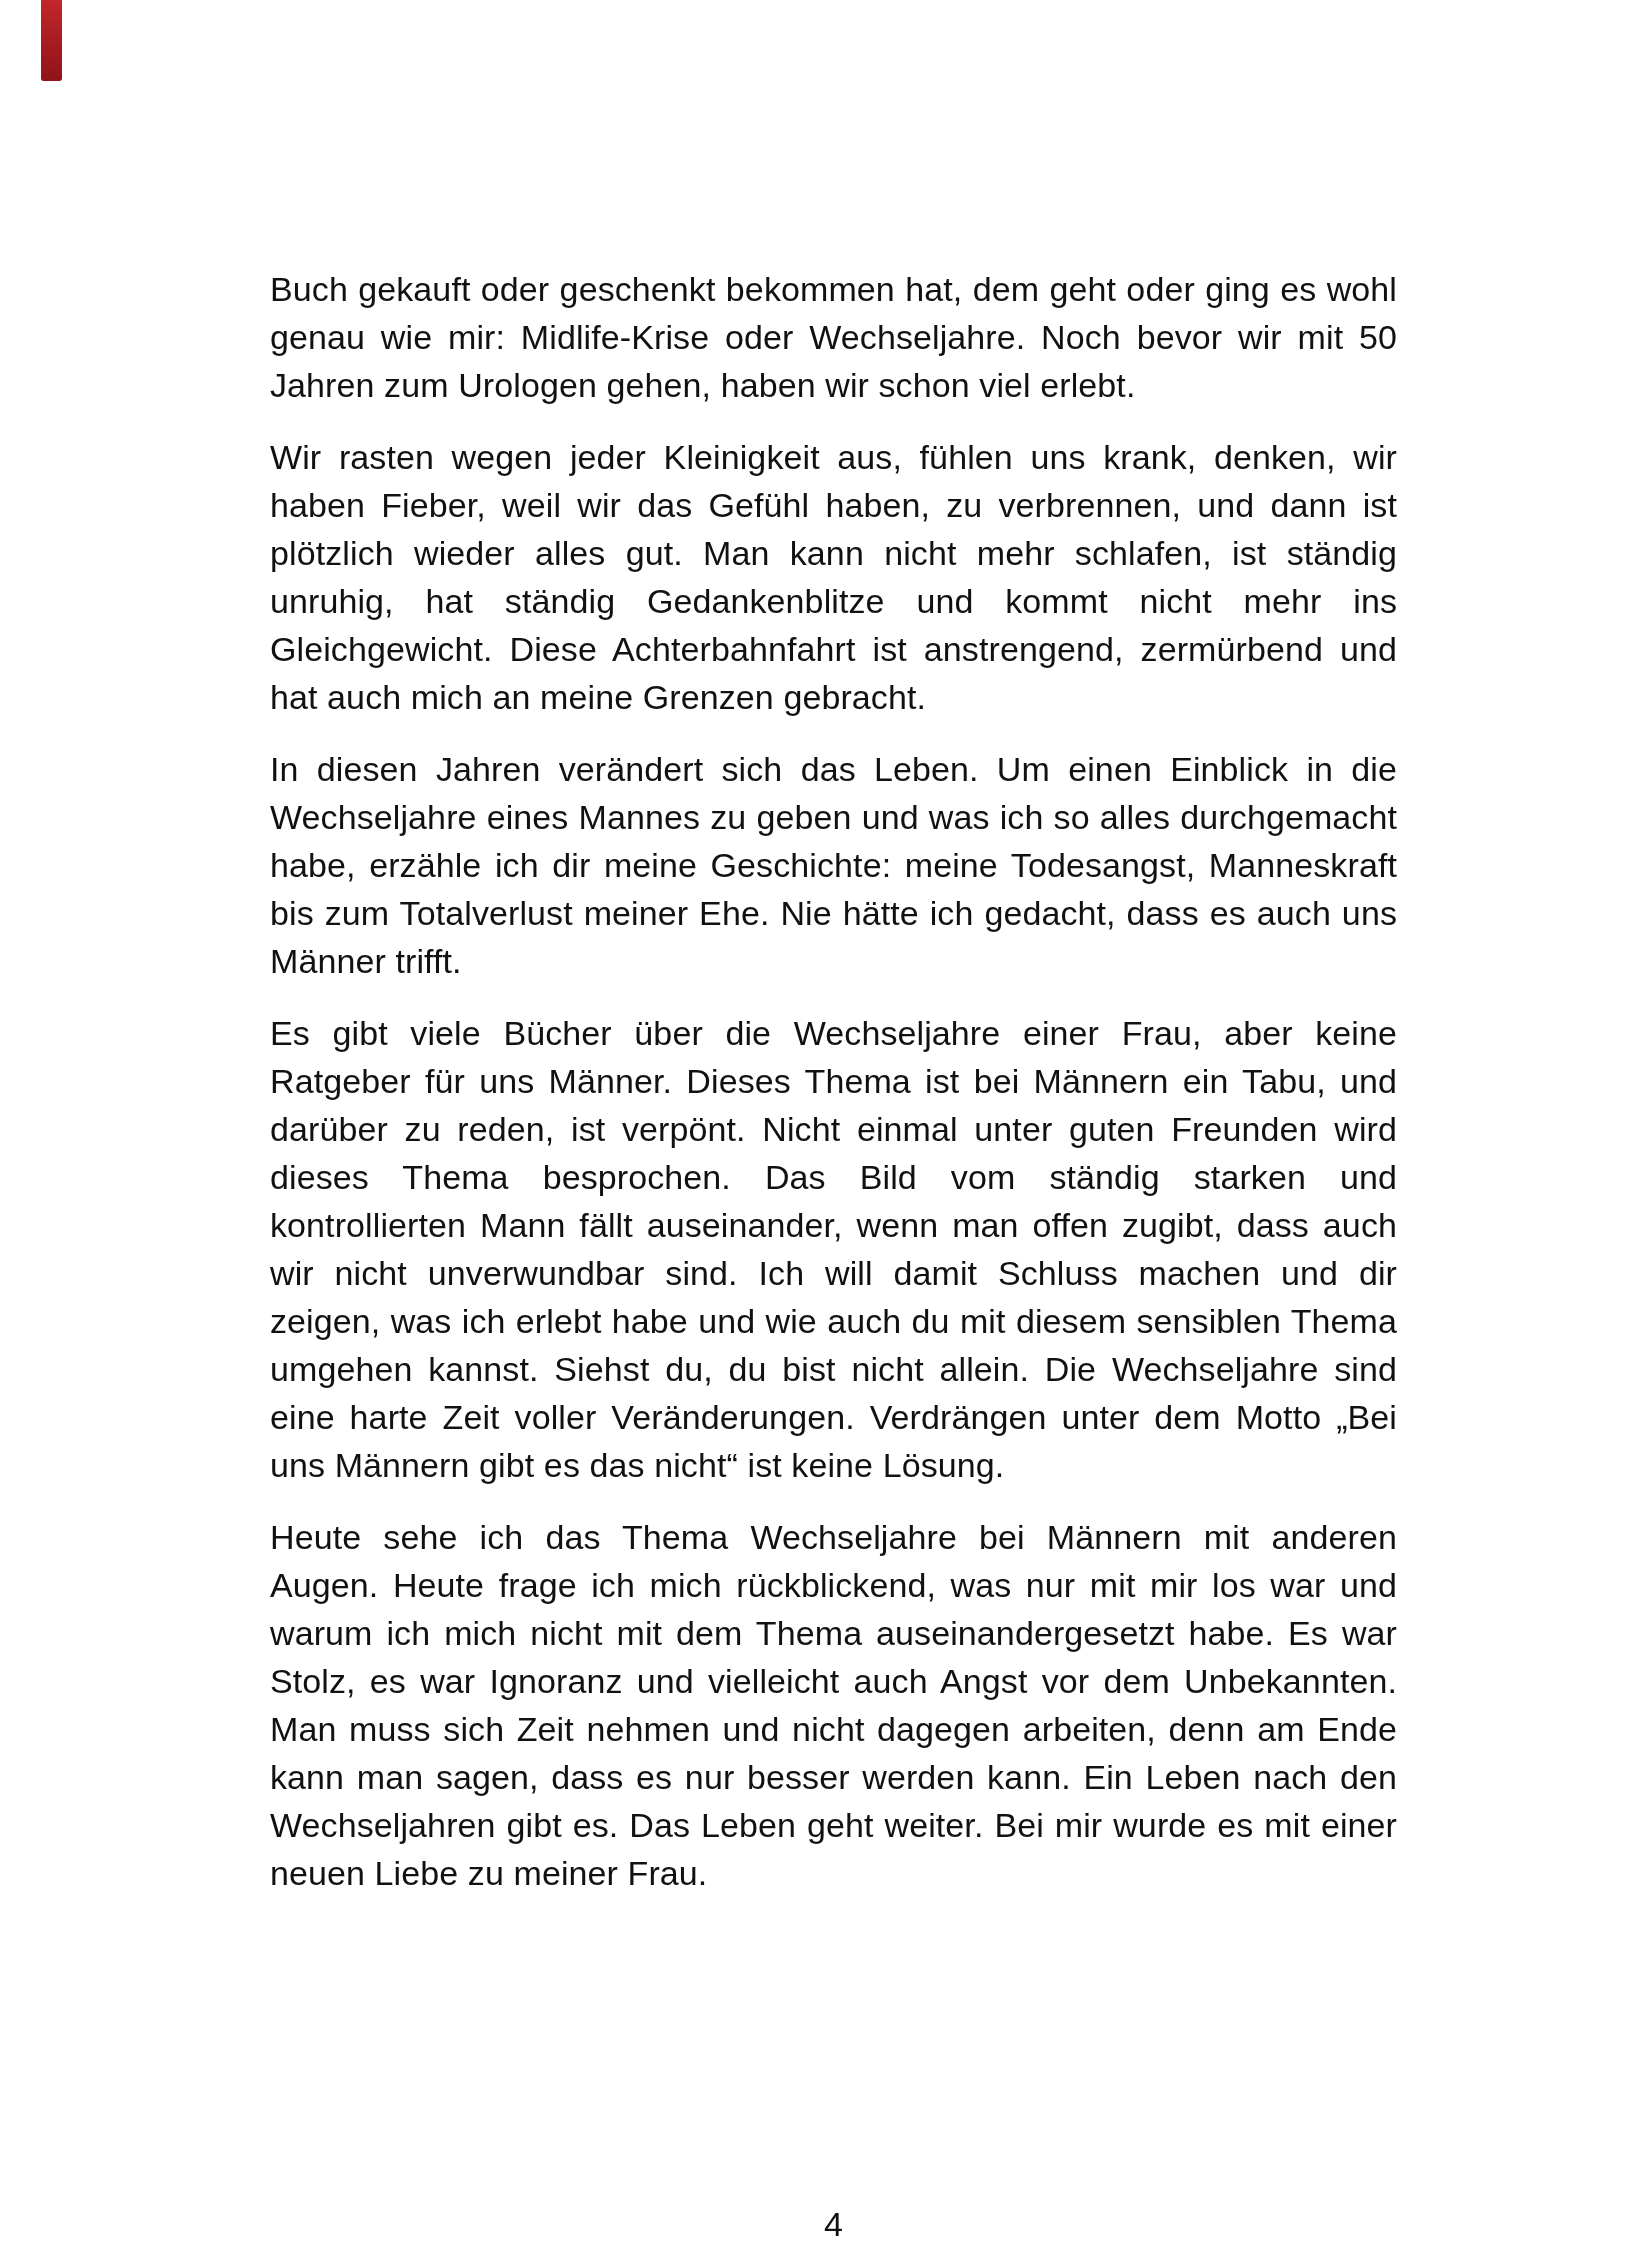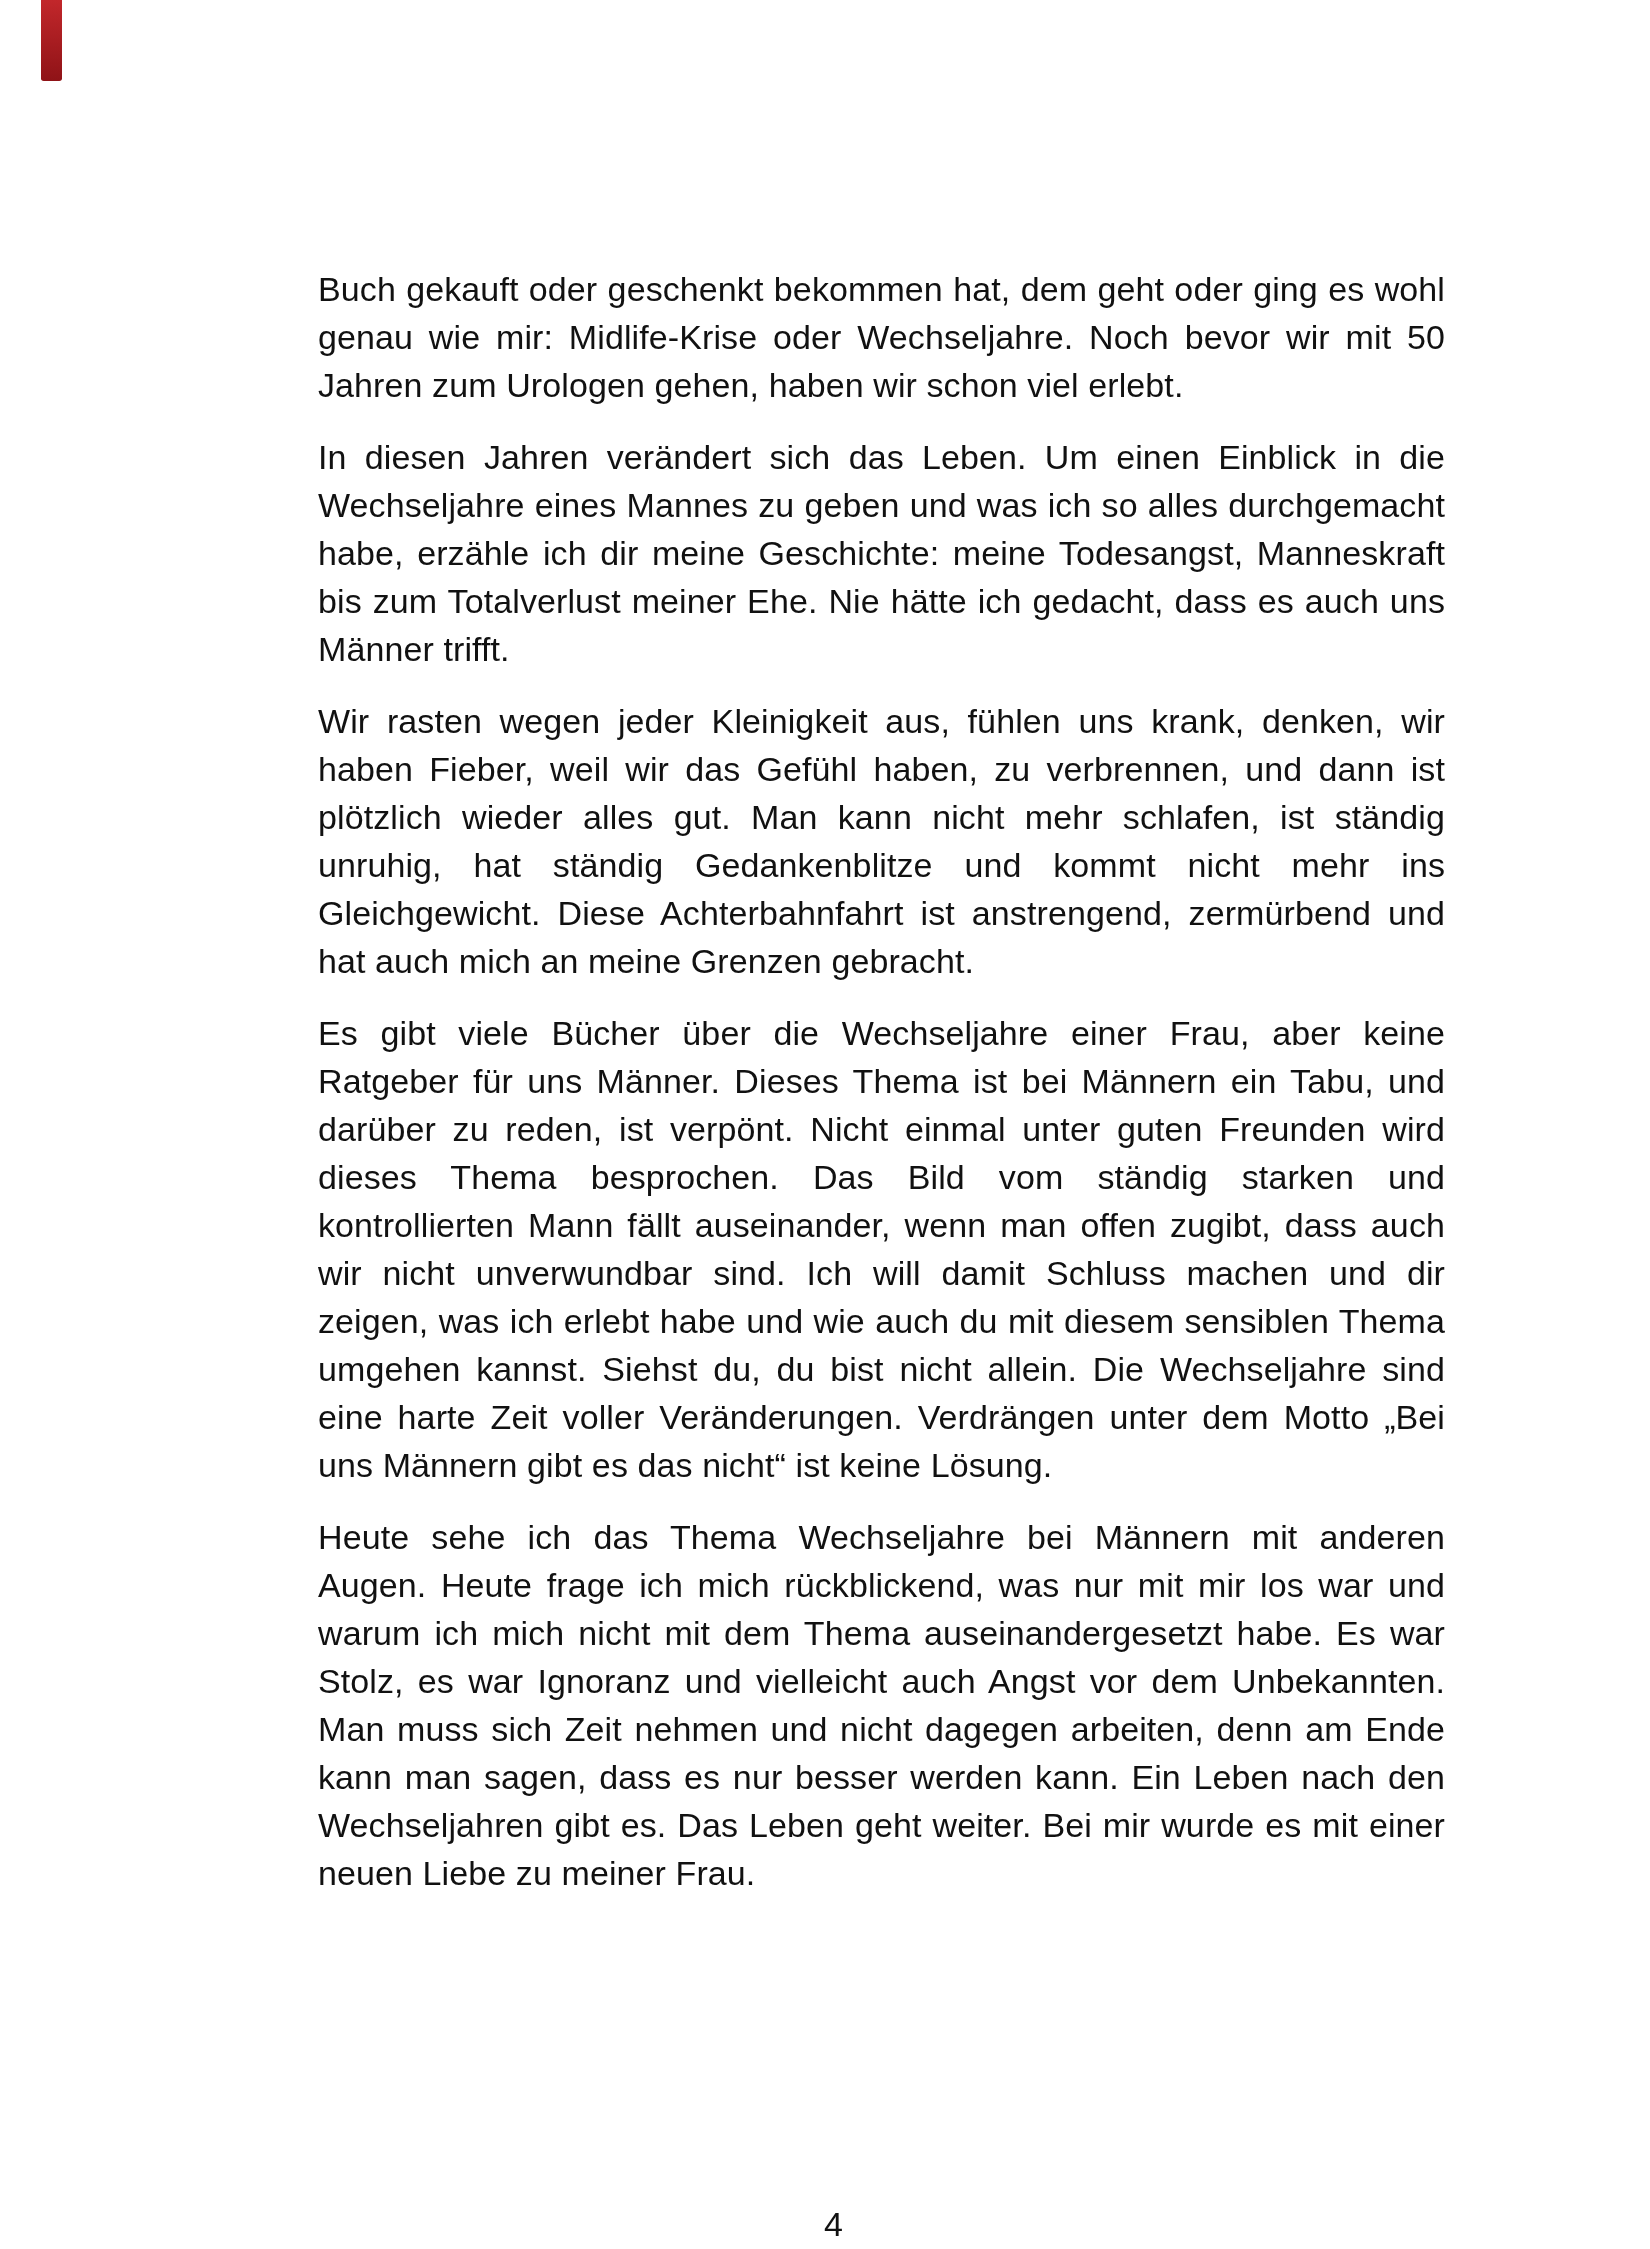--- a/index.html
+++ b/index.html
@@ -15,21 +15,20 @@
     font-family: "Liberation Sans", "DejaVu Sans", sans-serif;
     color: #111111;
   }
 
   
   .text-block {
     position: absolute;
     left: 270px;
     top: 265px;
     width: 1127px;
-    margin-left: 48px;
   }
   .text-block p {
     margin: 0 0 24px 0;
     font-size: 34px;
     line-height: 48px;
     text-align: justify;
     hyphens: auto;
     -webkit-hyphens: auto;
     letter-spacing: 0.1px;
   }
@@ -60,20 +59,20 @@
     border-radius: 0 0 2.7px 2.7px;
   }
 </style>
 </head>
 <body>
 
 <div class="scan-artifact top"></div>
 
 <div class="text-block">
   <p lang="de">Buch gekauft oder geschenkt bekommen hat, dem geht oder ging es wohl genau wie mir: Midlife-Krise oder Wechseljahre. Noch bevor wir mit 50 Jahren zum Urologen gehen, haben wir schon viel erlebt.</p>
+  <p lang="de">Wir rasten wegen jeder Kleinigkeit aus, fühlen uns krank, denken, wir haben Fieber, weil wir das Gefühl haben, zu verbrennen, und dann ist plötzlich wieder alles gut. Man kann nicht mehr schlafen, ist ständig unruhig, hat ständig Gedankenblitze und kommt nicht mehr ins Gleichgewicht. Diese Achterbahnfahrt ist anstrengend, zermürbend und hat auch mich an meine Grenzen gebracht.</p>
   <p lang="de">In diesen Jahren verändert sich das Leben. Um einen Einblick in die Wechseljahre eines Mannes zu geben und was ich so alles durchgemacht habe, erzähle ich dir meine Geschichte: meine Todesangst, Manneskraft bis zum Totalverlust meiner Ehe. Nie hätte ich gedacht, dass es auch uns Männer trifft.</p>
-  <p lang="de">Wir rasten wegen jeder Kleinigkeit aus, fühlen uns krank, denken, wir haben Fieber, weil wir das Gefühl haben, zu verbrennen, und dann ist plötzlich wieder alles gut. Man kann nicht mehr schlafen, ist ständig unruhig, hat ständig Gedankenblitze und kommt nicht mehr ins Gleichgewicht. Diese Achterbahnfahrt ist anstrengend, zermürbend und hat auch mich an meine Grenzen gebracht.</p>
   <p lang="de">Es gibt viele Bücher über die Wechseljahre einer Frau, aber keine Ratgeber für uns Männer. Dieses Thema ist bei Männern ein Tabu, und darüber zu reden, ist verpönt. Nicht einmal unter guten Freunden wird dieses Thema besprochen. Das Bild vom ständig starken und kontrollierten Mann fällt auseinander, wenn man offen zugibt, dass auch wir nicht unverwundbar sind. Ich will damit Schluss machen und dir zeigen, was ich erlebt habe und wie auch du mit diesem sensiblen Thema umgehen kannst. Siehst du, du bist nicht allein. Die Wechseljahre sind eine harte Zeit voller Veränderungen. Verdrängen unter dem Motto „Bei uns Männern gibt es das nicht“ ist keine Lösung.</p>
   <p lang="de">Heute sehe ich das Thema Wechseljahre bei Männern mit anderen Augen. Heute frage ich mich rückblickend, was nur mit mir los war und warum ich mich nicht mit dem Thema auseinandergesetzt habe. Es war Stolz, es war Ignoranz und vielleicht auch Angst vor dem Unbekannten. Man muss sich Zeit nehmen und nicht dagegen arbeiten, denn am Ende kann man sagen, dass es nur besser werden kann. Ein Leben nach den Wechseljahren gibt es. Das Leben geht weiter. Bei mir wurde es mit einer neuen Liebe zu meiner Frau.</p>
 </div>
 
 <div class="page-number">4</div>
 
 
 </body></html>

